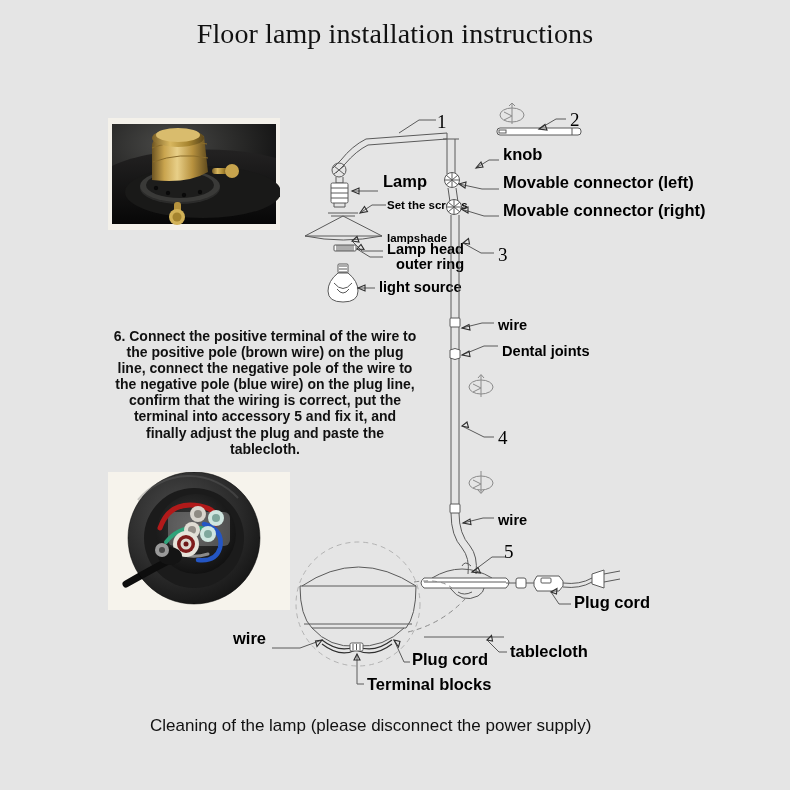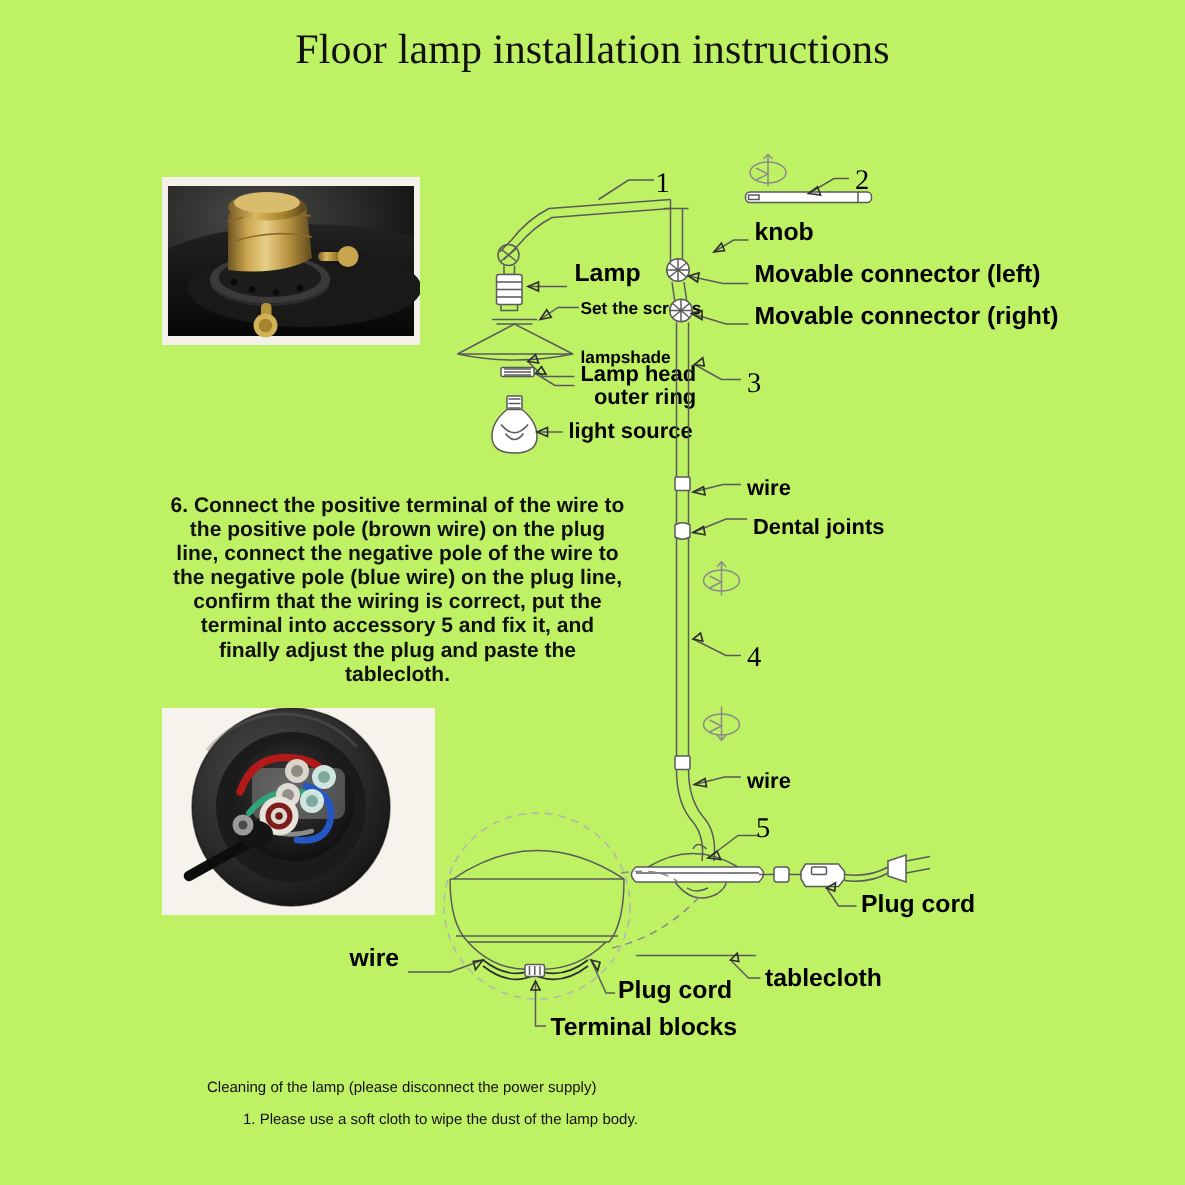--- a/index.html
+++ b/index.html
@@ -13,21 +13,21 @@
     position: relative;
     overflow: hidden;
     font-family: "Liberation Sans", sans-serif;
     color: #111111;
   }
   #sheet {
     position: absolute;
     left: 0; top: 0;
     width: 790px;
     height: 790px;
-    background: #bef264;
+    background: #e5e5e5;
   }
 
   
   #page-title {
     position: absolute;
     left: 0; top: 18px;
     width: 790px;
     text-align: center;
     font-size: 28px;
     font-weight: 400;
@@ -58,23 +58,23 @@
     width: 306px;
     text-align: center;
     font-size: 14px;
     line-height: 16.1px;
     font-weight: 700;
     color: #111;
     font-family: "Liberation Sans", sans-serif;
   }
   #cleaning {
     position: absolute;
-    left: 138px; top: 716px;
+    left: 150px; top: 716px;
     width: 620px;
-    font-size: 10px;
+    font-size: 17px;
     line-height: 20.5px;
     color: #111;
     font-family: "Liberation Sans", sans-serif;
   }
   #cleaning .ind { display: block; padding-left: 24px; }
 
   
   .lbl {
     position: absolute;
     font-family: "Liberation Sans", sans-serif;
@@ -202,21 +202,20 @@
 
       <circle cx="86" cy="66" r="66" fill="none" stroke="#000" stroke-width="1" opacity="0.5"></circle>
       <path d="M30 28 A66 66 0 0 1 130 26" fill="none" stroke="#6a6a6a" stroke-width="2" opacity="0.35"></path>
     </svg>
   </div>
 
   <div id="step6">6. Connect the positive terminal of the wire to the positive pole (brown wire) on the plug line, connect the negative pole of the wire to the negative pole (blue wire) on the plug line, confirm that the wiring is correct, put the terminal into accessory 5 and fix it, and finally adjust the plug and paste the tablecloth.</div>
 
   <div id="cleaning">
     <span>Cleaning of the lamp (please disconnect the power supply)</span>
-    <span class="ind">1. Please use a soft cloth to wipe the dust of the lamp body.</span>
   </div>
 
   <svg width="790" height="790" viewBox="0 0 790 790">
 
     <g>
       <path class="ln" d="M333 168 L341 160 Q352 146, 366 139 L447 133"></path>
       <path class="ln" d="M336 173 L345 164 Q356 151, 368 145 L447 139"></path>
       <path class="ln" d="M447 133 L447 139"></path>
 
       <path class="ln" d="M399 133 L419 120 L436 120"></path>

